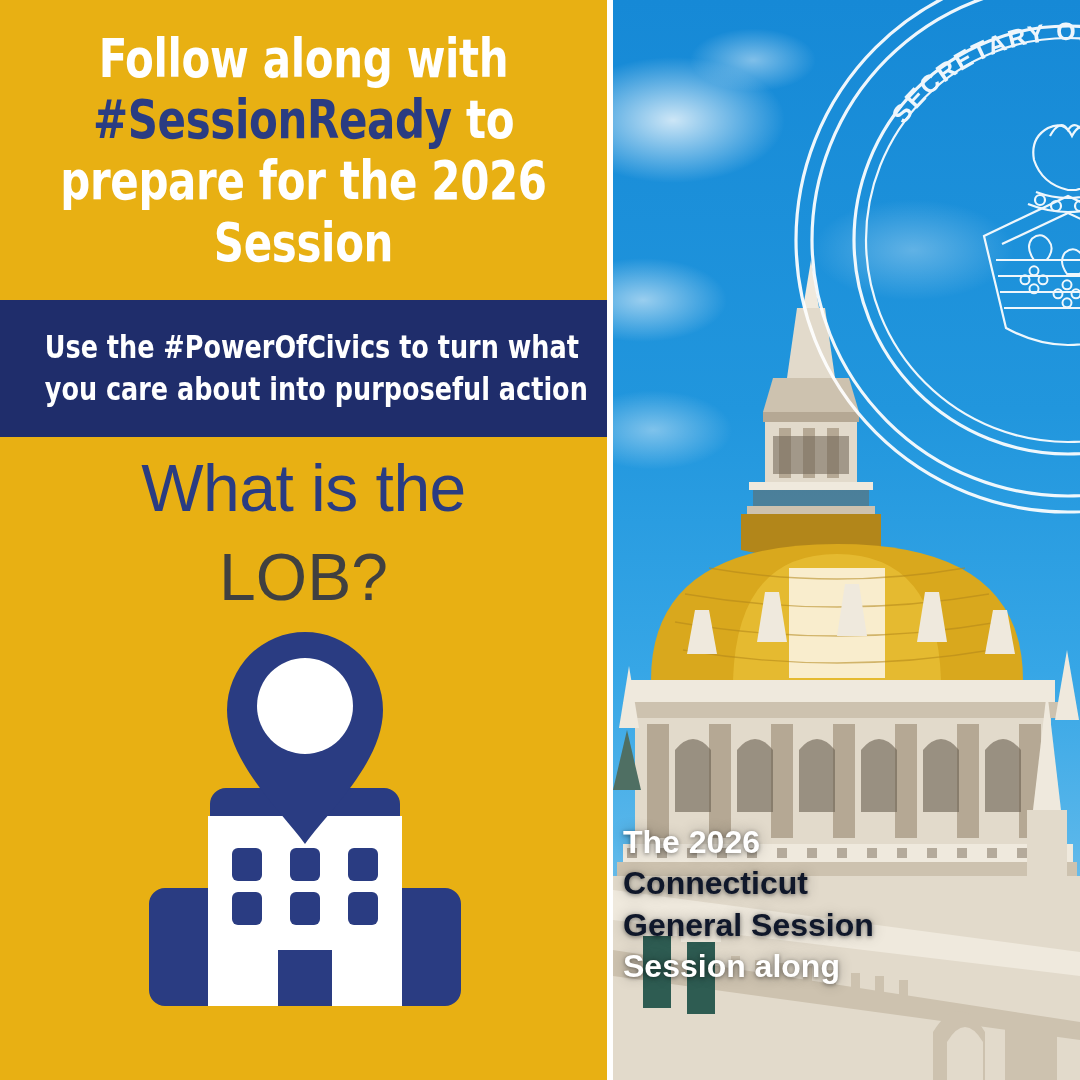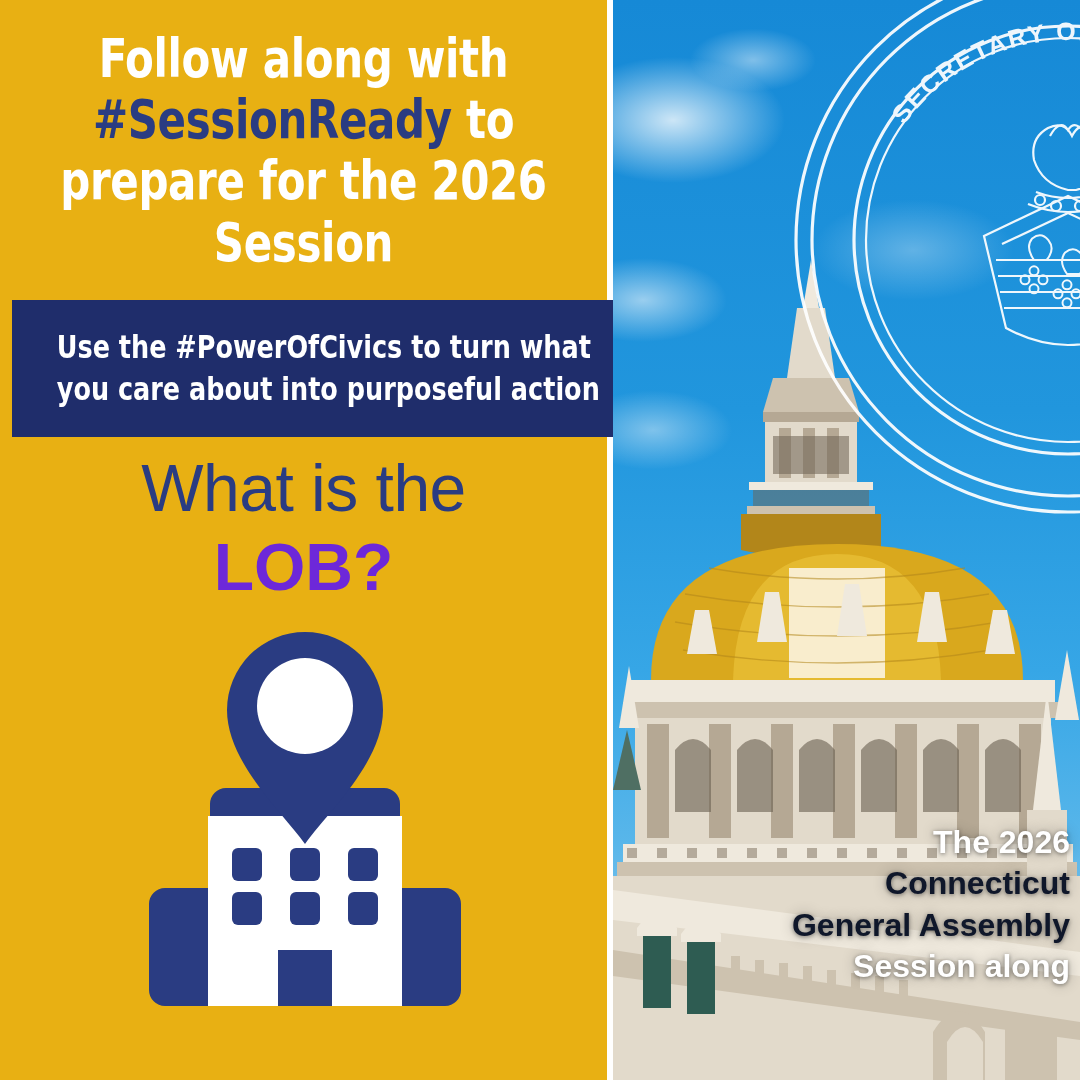--- a/index.html
+++ b/index.html
@@ -11,32 +11,32 @@
   #gold-col{position:absolute;left:0;top:0;width:607px;height:1080px;background:#e8b013;}
 
   #headline{position:absolute;left:0;top:28px;width:607px;text-align:center;
             font-family:"Liberation Sans Narrow","DejaVu Sans Condensed","Liberation Sans",sans-serif;
             font-weight:700;font-size:53px;line-height:1.155;color:#ffffff;
             letter-spacing:-0.4px;transform:scaleX(0.88);transform-origin:50% 0;}
   #headline .hl-line{display:block;white-space:nowrap;}
   #headline .tag{color:#2a3c82;}
 
   #navy-band{position:absolute;left:0;top:300px;width:607px;height:137px;background:#1f2d6b;
-             display:flex;align-items:center;justify-content:center;margin-left:12px;}
+             display:flex;align-items:center;justify-content:center;}
   #navy-band .bandtxt{width:575px;text-align:center;
             font-family:"Liberation Sans Narrow","DejaVu Sans Condensed","Liberation Sans",sans-serif;
             font-weight:700;font-size:31.5px;line-height:1.32;color:#ffffff;
             transform:scaleX(0.9);}
   #navy-band .b-line{display:block;white-space:nowrap;}
 
   #q-block{position:absolute;left:0;top:455px;width:607px;text-align:center;}
   #q-line1{display:block;font-size:66px;line-height:1.0;color:#2a3c82;font-weight:400;
            letter-spacing:-0.5px;}
-  #q-line2{display:block;font-size:66px;line-height:1.12;color:#6d28d9;font-weight:700;
-           letter-spacing:0px;margin-top:10px;}
+  #q-line2{display:block;font-size:66px;line-height:1.12;color:#404040;font-weight:400;
+           letter-spacing:0px;margin-top:20px;}
 
   #lob-icon{position:absolute;left:60px;top:620px;width:490px;height:400px;}
 
   
   #photo{position:absolute;left:613px;top:0;width:467px;height:1080px;overflow:hidden;
          background:#1a8ed1;}
   #sky{position:absolute;inset:0;
        background:
          radial-gradient(ellipse 160px 90px at 60px 120px, rgba(255,255,255,.78), rgba(255,255,255,0) 70%),
          radial-gradient(ellipse 120px 60px at 30px 300px, rgba(255,255,255,.55), rgba(255,255,255,0) 70%),
@@ -59,21 +59,21 @@
   .dark{fill:#6e6354;}
 
   
   #seal{position:absolute;left:175px;top:-40px;width:560px;height:560px;opacity:.93;}
   .sealline{fill:none;stroke:#ffffff;stroke-width:3.2;}
   .sealline-t{fill:none;stroke:#ffffff;stroke-width:2.2;}
   .sealtext{fill:#ffffff;font-family:"Liberation Sans",sans-serif;font-weight:700;
             font-size:25px;letter-spacing:2.2px;}
 
   
-  #caption{position:absolute;left:0;right:0;bottom:92px;text-align:right;
+  #caption{position:absolute;left:0;right:0;bottom:92px;text-align:left;
            font-family:"Liberation Sans",sans-serif;font-weight:700;font-size:32px;
            line-height:1.30;color:#ffffff;padding:0 10px;
            text-shadow:0 1px 4px rgba(0,0,0,.45), 0 0 14px rgba(0,0,0,.30);}
   #caption .c-line{display:block;white-space:nowrap;}
   #caption .c-gold{color:#0f172a;}
 </style>
 </head>
 <body>
 
 <div id="stage">
@@ -288,17 +288,17 @@
         <circle cx="252" cy="240" r="5"></circle>
           <circle cx="268" cy="246" r="5"></circle>
         <circle cx="292" cy="246" r="5"></circle>
           <circle cx="308" cy="240" r="5"></circle>
       </g>
     </svg>
 
     <div id="caption">
       <span class="c-line">The 2026</span>
       <span class="c-line c-gold">Connecticut</span>
-      <span class="c-line c-gold">General Assembly</span>
+      <span class="c-line c-gold">General Session</span>
       <span class="c-line">Session along</span>
     </div>
   </div>
 </div>
 
 </body></html>

